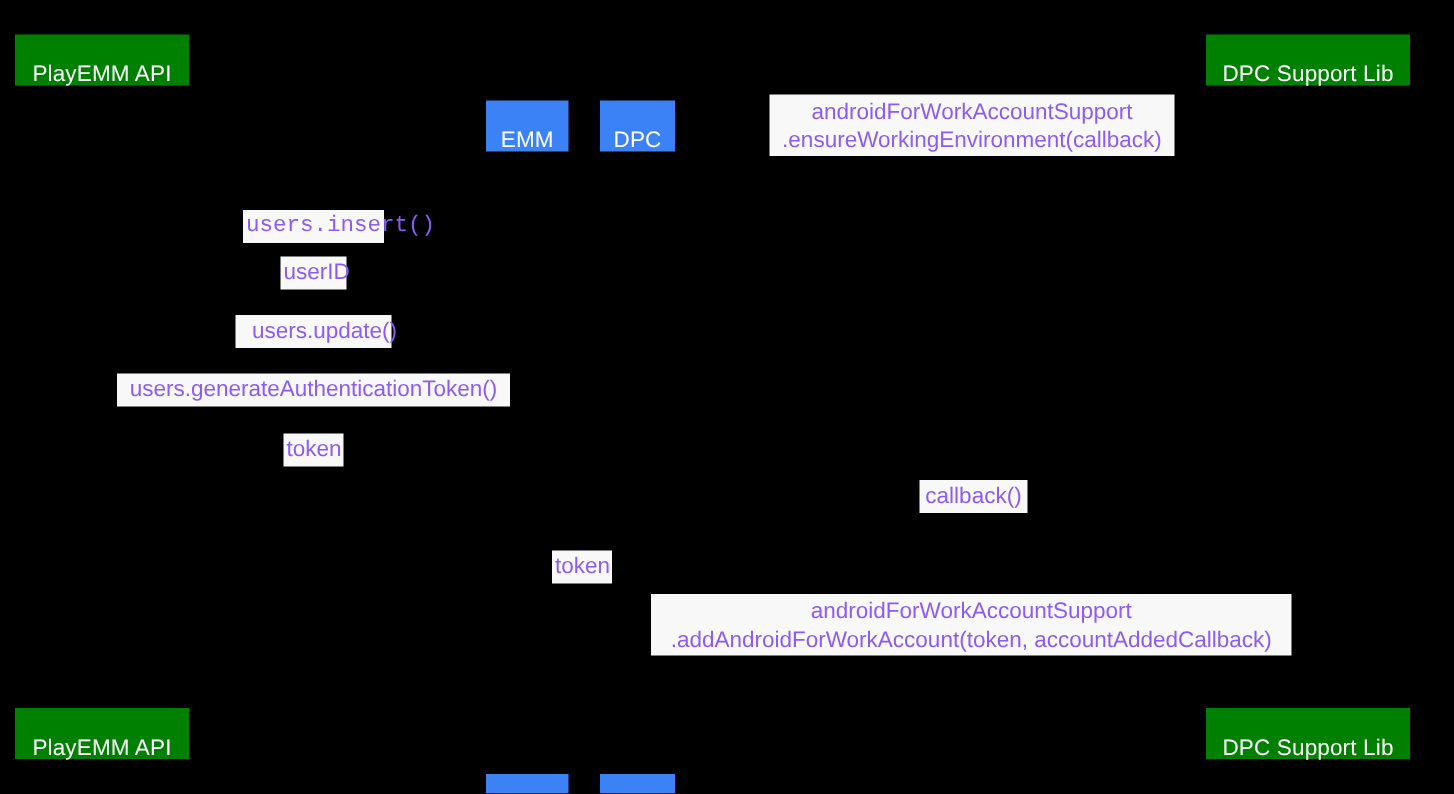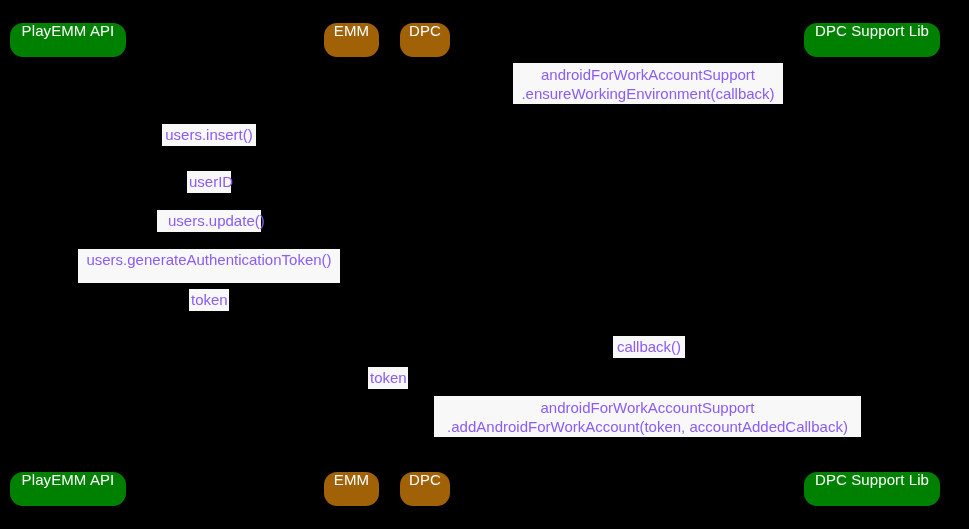--- a/index.html
+++ b/index.html
@@ -12,31 +12,30 @@
     width: 969px;
     height: 529px;
     background: #000000;
     overflow: hidden;
     font-family: "Liberation Sans", sans-serif;
   }
   .participant {
     position: absolute;
     box-sizing: border-box;
     display: flex;
-    align-items: flex-start;
+    align-items: flex-end;
     justify-content: center;
     color: #ffffff;
     font-size: 15px;
     line-height: 1;
     white-space: nowrap;
     letter-spacing: 0.1px;
-    border-radius: 13px;
   }
   .participant.green { background: #008000; }
-  .participant.blue  { background: #a16207; }
+  .participant.blue  { background: #3b82f6; margin-top: 44px; }
   .lifeline {
     position: absolute;
     width: 1px;
     background: #000000;
   }
   .msg {
     position: absolute;
     box-sizing: border-box;
     background: #f8f8f8;
     color: #8b5cf6;
@@ -82,31 +81,31 @@
   <div class="participant blue" style="left:400px;top:23px;width:50px;height:34px;">
     <span>DPC</span>
   </div>
   <div class="participant green" style="left:804px;top:23px;width:136px;height:34px;">
     <span>DPC Support Lib</span>
   </div>
 
   <div class="msg two-line" style="left:513px;top:63px;width:270px;height:41px;">androidForWorkAccountSupport
 .ensureWorkingEnvironment(callback)</div>
 
-  <div class="msg" style="left:162px;top:124px;width:94px;height:22px;">users.insert()</div>
+  <div class="msg" style="left:162px;top:140px;width:94px;height:22px;font-family:Liberation Mono, monospace;">users.insert()</div>
 
   <div class="msg" style="left:187px;top:171px;width:44px;height:22px;">userID</div>
 
   <div class="msg" style="left:157px;top:210px;width:104px;height:22px;padding-left:11px;">users.update()</div>
 
-  <div class="msg" style="left:78px;top:249px;width:262px;height:34px;">users.generateAuthenticationToken()</div>
+  <div class="msg" style="left:78px;top:249px;width:262px;height:22px;">users.generateAuthenticationToken()</div>
 
   <div class="msg" style="left:189px;top:289px;width:40px;height:22px;">token</div>
 
-  <div class="msg" style="left:613px;top:336px;width:72px;height:22px;">callback()</div>
+  <div class="msg" style="left:613px;top:320px;width:72px;height:22px;">callback()</div>
 
   <div class="msg" style="left:368px;top:367px;width:40px;height:22px;">token</div>
 
   <div class="msg two-line" style="left:434px;top:396px;width:427px;height:41px;">androidForWorkAccountSupport
 .addAndroidForWorkAccount(token, accountAddedCallback)</div>
 
   <div class="participant green" style="left:10px;top:472px;width:116px;height:34px;">
     <span>PlayEMM API</span>
   </div>
   <div class="participant blue" style="left:324px;top:472px;width:55px;height:34px;">

